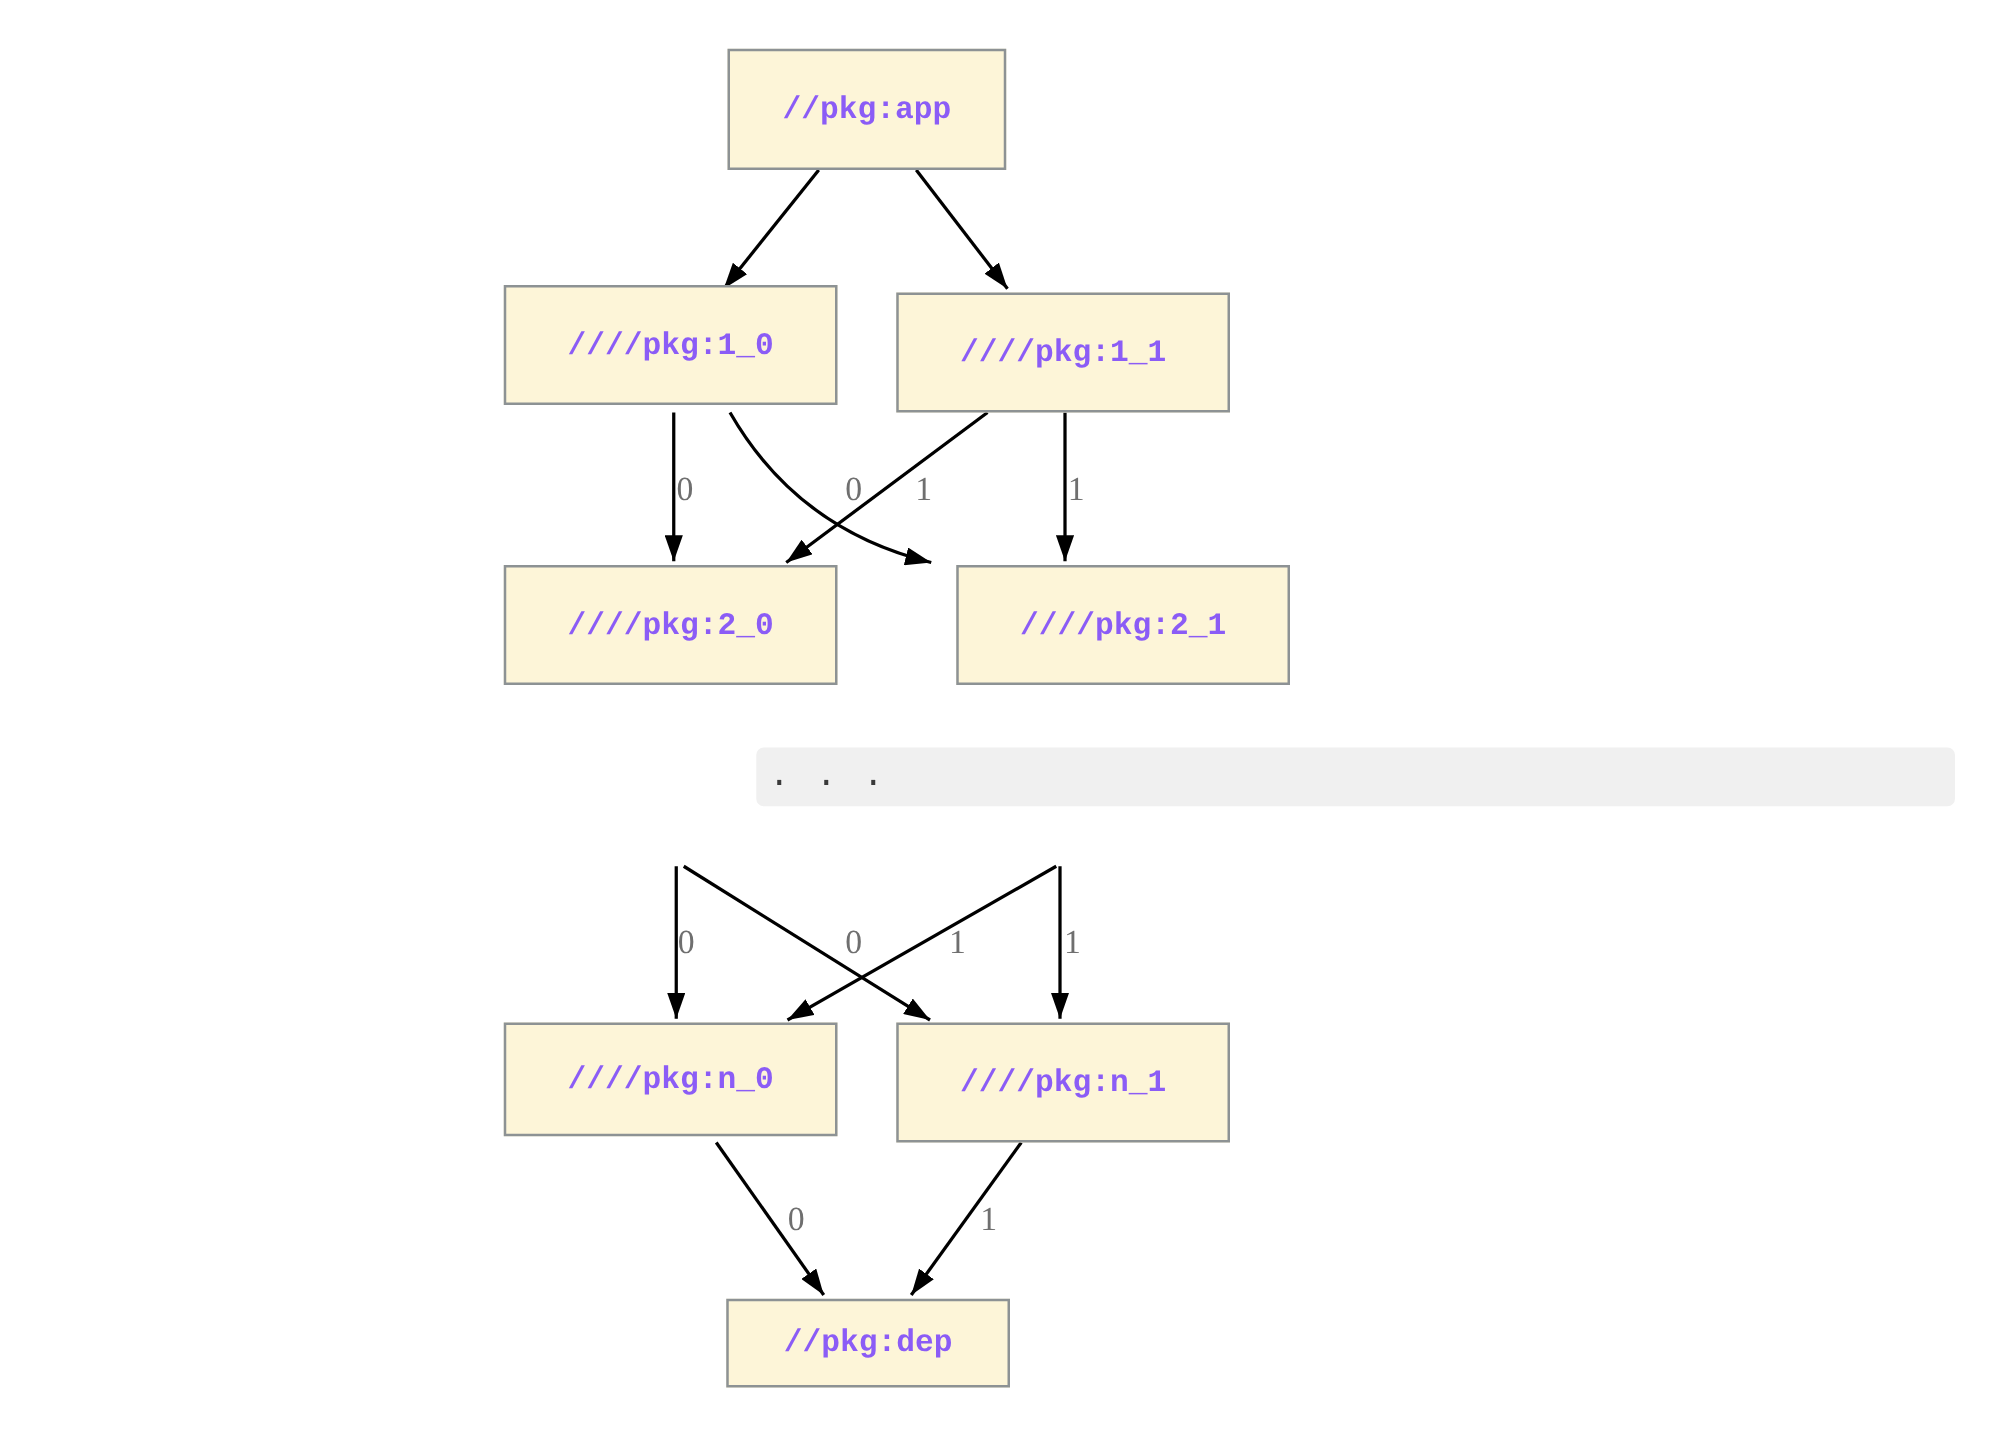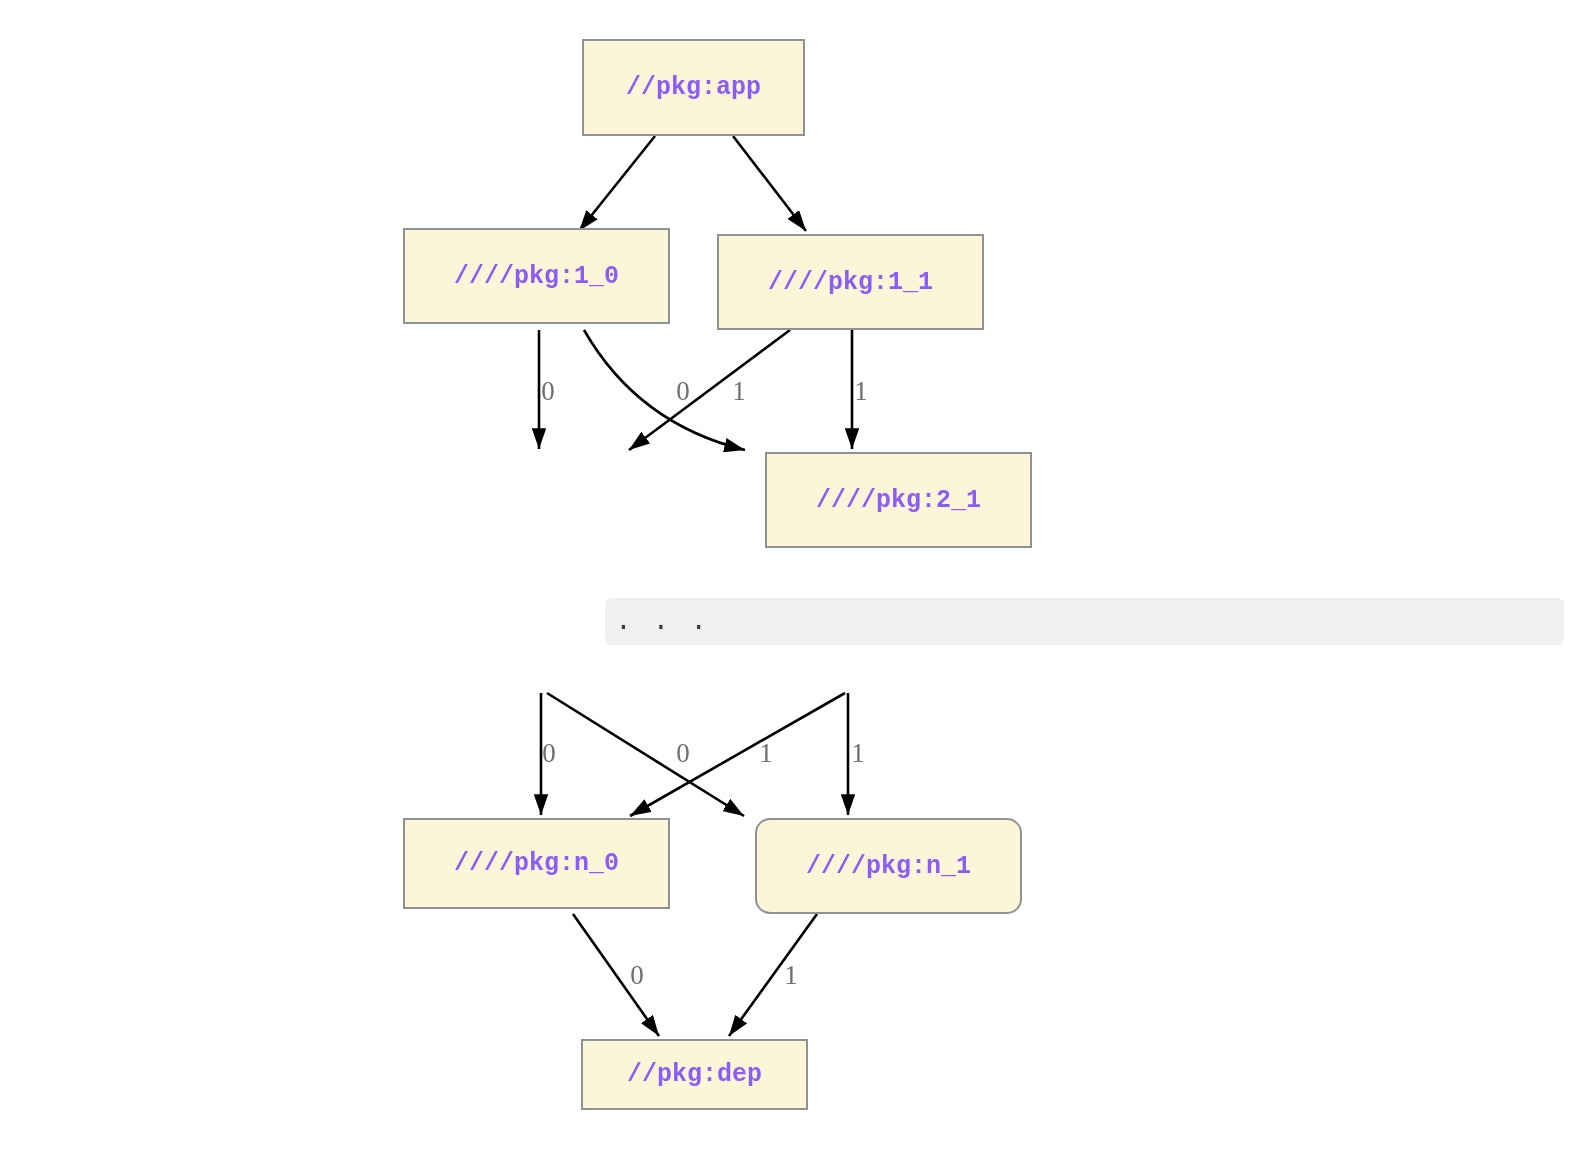--- a/index.html
+++ b/index.html
@@ -34,21 +34,21 @@
     font-size:25px;
     color:#8b5cf6;
     white-space:nowrap;
   }
   .node.n-app  { left:582px; top:39px;  width:223px; height:97px; }
   .node.n-1_0  { left:403px; top:228px; width:267px; height:96px; }
   .node.n-1_1  { left:717px; top:234px; width:267px; height:96px; }
   .node.n-2_0  { left:403px; top:452px; width:267px; height:96px; }
   .node.n-2_1  { left:717px; top:452px; width:267px; height:96px;margin-left:48px; }
   .node.n-n_0  { left:403px; top:818px; width:267px; height:91px; }
-  .node.n-n_1  { left:755px; top:818px; width:267px; height:96px;border-radius:15px; }
+  .node.n-n_1  { left:717px; top:818px; width:267px; height:96px; }
   .node.n-dep  { left:581px; top:1039px; width:227px; height:71px; }
   .ellipsis-band {
     position:absolute;
     left:605px; top:598px; width:959px; height:47px;
     box-sizing:border-box;
     background:var(--band_bg,#f0f0f0);
     border-radius:6px;
     color:var(--band_text,#3a3a3a);
     font-family:"Liberation Mono", monospace;
     font-size:28px;
@@ -94,19 +94,20 @@
     <text class="edge-label" x="766" y="762">1</text>
     <text class="edge-label" x="858" y="762">1</text>
 
     <text class="edge-label" x="637" y="984">0</text>
     <text class="edge-label" x="791" y="984">1</text>
   </svg>
 
   <div class="node n-app">//pkg:app</div>
   <div class="node n-1_0">////pkg:1_0</div>
   <div class="node n-1_1">////pkg:1_1</div>
+  <div class="node n-2_0">////pkg:2_0</div>
   <div class="node n-2_1">////pkg:2_1</div>
   <div class="ellipsis-band">. . .</div>
   <div class="node n-n_0">////pkg:n_0</div>
   <div class="node n-n_1">////pkg:n_1</div>
   <div class="node n-dep">//pkg:dep</div>
 
 </div>
 
 </body></html>

